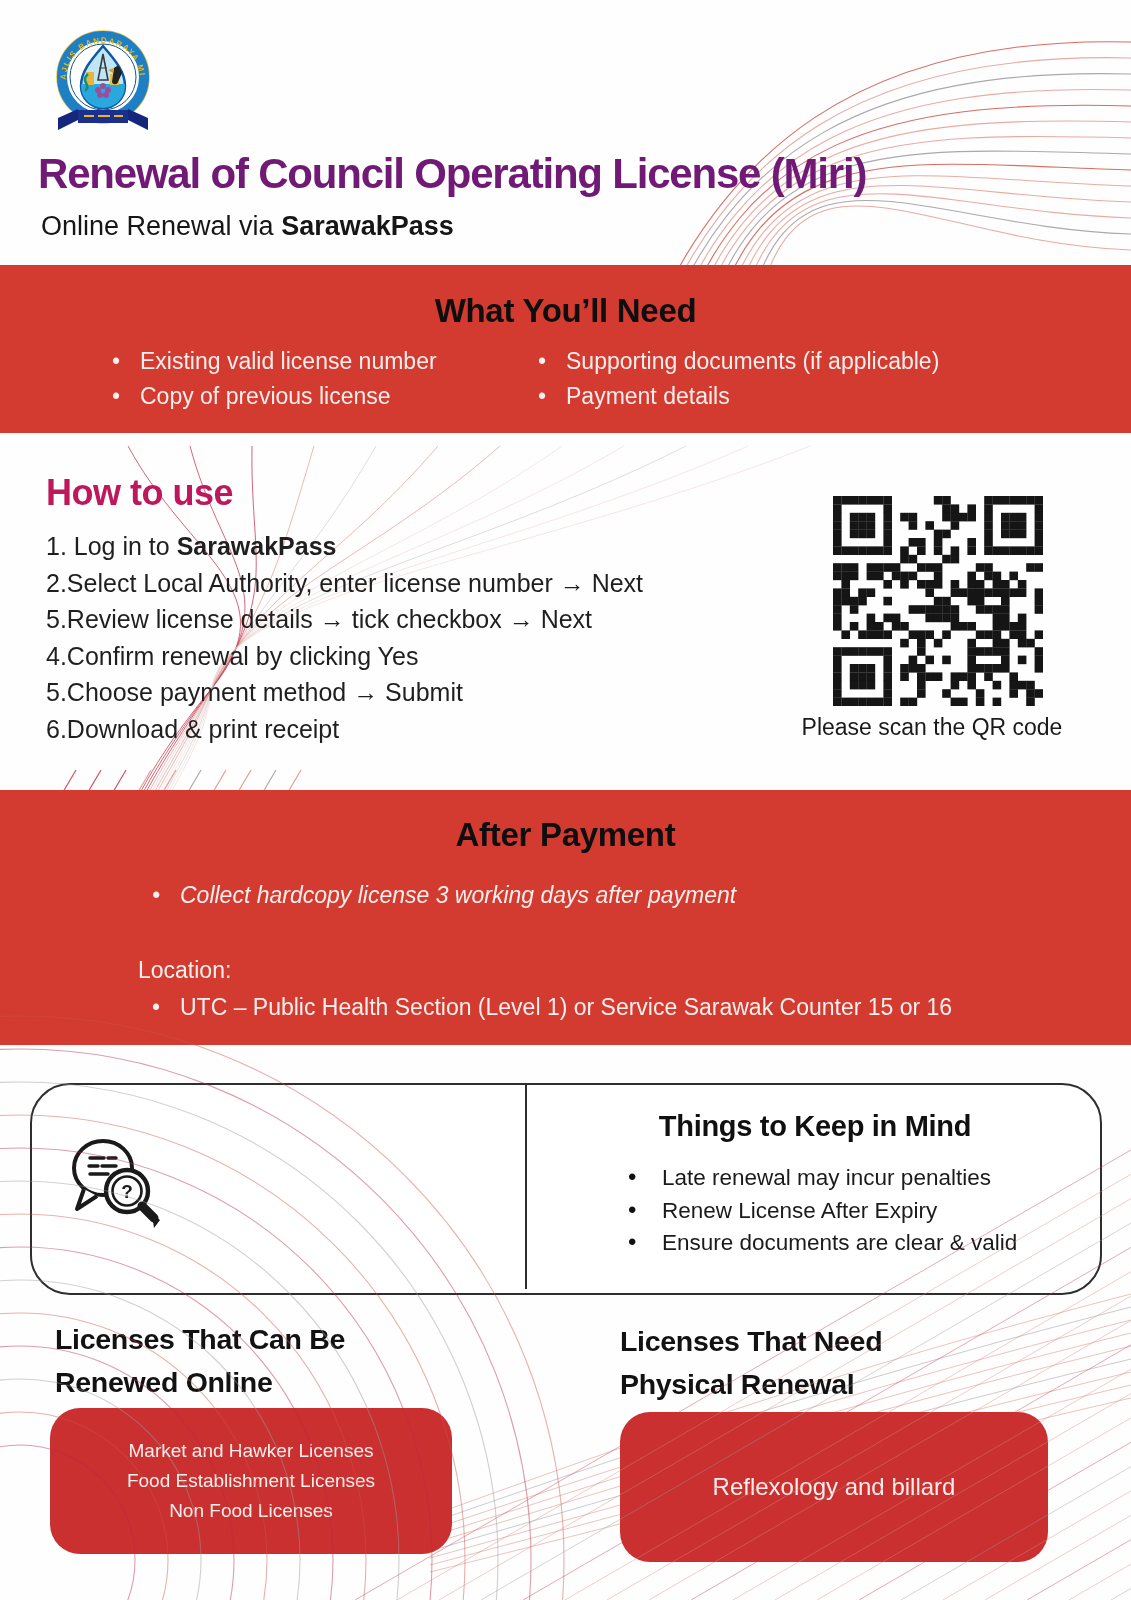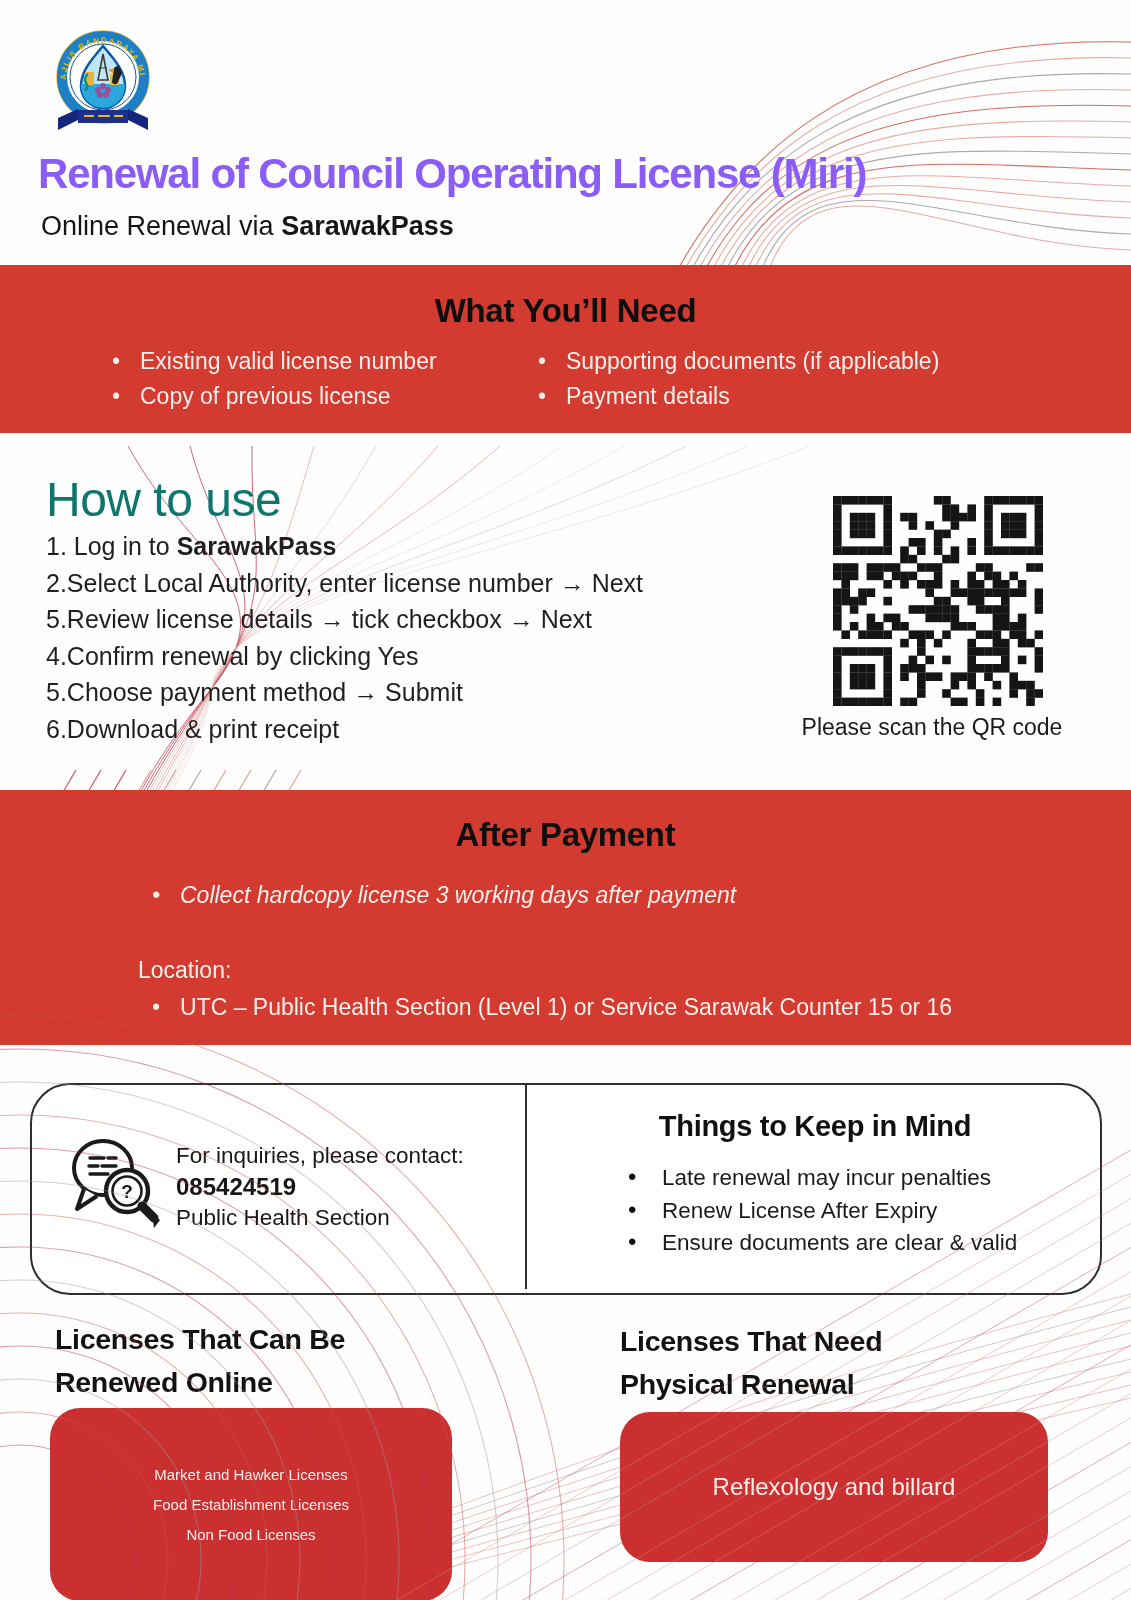--- a/index.html
+++ b/index.html
@@ -4,35 +4,35 @@
 <style>
   html,body{margin:0;padding:0;background:#ffffff;}
   .page{position:relative;width:1131px;height:1600px;background:#fefefe;overflow:hidden;
         font-family:"Liberation Sans",sans-serif;color:#1c1c1c;}
   .deco{position:absolute;left:0;top:0;width:1131px;height:1600px;pointer-events:none;}
   #deco-bg{z-index:0;}
   #deco-ov{z-index:3;}
   .abs{position:absolute;z-index:2;}
 
   .title{left:38px;top:150px;font-size:42px;font-weight:bold;letter-spacing:-1.2px;
-         color:#8b5cf6;white-space:nowrap;}
+         color:#701a75;white-space:nowrap;}
   .subtitle{left:41px;top:211px;font-size:27px;color:#161616;}
 
   .band{left:0;width:1131px;background:var(--band_red);z-index:1;}
   .band1{top:265px;height:168px;}
   .band2{top:790px;height:255px;}
   .band-heading{width:1131px;text-align:center;font-size:33px;font-weight:bold;color:#0e0e0e;letter-spacing:-0.3px;}
   .bh1{top:292px;} .bh2{top:816px;}
 
   ul.bullets{list-style:none;margin:0;padding:0;}
   ul.bullets li{position:relative;padding-left:28px;font-size:23px;line-height:35px;color:var(--on_red);}
   ul.bullets li::before{content:"•";position:absolute;left:0;top:0;color:var(--on_red);}
   .b1c1{left:112px;top:344px;} .b1c2{left:538px;top:344px;}
 
-  .howto-heading{left:46px;top:472px;font-size:48px;font-weight:normal;letter-spacing:-0.5px;color:#0f766e;}
+  .howto-heading{left:46px;top:472px;font-size:36px;font-weight:bold;letter-spacing:-0.5px;color:#be185d;}
   .steps{left:46px;top:528px;font-size:25px;color:#1f1f1f;}
   .steps .step{line-height:36.5px;white-space:nowrap;}
   .steps b{font-weight:bold;}
 
   .qr-box{left:833px;top:496px;width:210px;height:210px;}
   .qr-caption{left:752px;top:714px;width:360px;text-align:center;font-size:23px;color:#1a1a1a;}
 
   .ap-bullet{left:152px;top:878px;}
   .ap-bullet li{font-size:23px;font-style:italic;}
   .ap-location{left:138px;top:957px;font-size:23px;color:var(--on_red);}
@@ -49,21 +49,21 @@
   ul.dark-bullets{list-style:none;margin:0;padding:0;left:628px;top:1162px;}
   ul.dark-bullets li{position:relative;padding-left:34px;font-size:22.5px;line-height:32.5px;color:#1b1b1b;}
   ul.dark-bullets li::before{content:"•";position:absolute;left:0;top:-1px;font-size:24px;color:#111;}
 
   .col-heading{text-align:left;font-size:28.5px;font-weight:bold;line-height:43px;
                color:#121212;letter-spacing:-0.3px;}
   .ch-left{left:55px;top:1318px;width:400px;}
   .ch-right{left:620px;top:1320px;width:428px;}
   .red-pill{background:var(--box_red);border-radius:30px;z-index:1;display:flex;flex-direction:column;
             justify-content:center;align-items:center;text-align:center;color:var(--on_red);}
-  .pill-left{left:50px;top:1408px;width:402px;height:193px;font-size:15px;line-height:30px;}
+  .pill-left{left:50px;top:1408px;width:402px;height:146px;font-size:19px;line-height:30px;}
   .pill-right{left:620px;top:1412px;width:428px;height:150px;font-size:24px;}
 </style>
 </head>
 <body>
 
 <div class="page">
 
   <svg id="deco-bg" class="deco" viewBox="0 0 1131 1600">
       <path d="M 640,348 C 720,150 860,35 1131,42" fill="none" stroke="#cf5348" stroke-opacity="0.85" stroke-width="1.1"></path>
       <path d="M 649,345 C 726,148 865,51 1131,58" fill="none" stroke="#e49c93" stroke-opacity="0.85" stroke-width="1.1"></path>
@@ -514,25 +514,20 @@
           <line x1="38" y1="36" x2="52" y2="36"></line>
         <line x1="26" y1="44" x2="44" y2="44"></line>
       </g>
       <circle cx="63" cy="61" r="21" fill="#ffffff" stroke-width="4.4"></circle>
       <circle cx="63" cy="61" r="14.5" stroke-width="2.6"></circle>
       <text x="63" y="68" text-anchor="middle" font-size="19" font-weight="bold" fill="#1a1a1a" stroke="none" font-family="Liberation Sans, sans-serif">?</text>
       <path d="M78,76 L90,88" stroke-width="9" stroke-linecap="round"></path>
       <path d="M88,84 l8,6 -6,8 z" fill="#1a1a1a" stroke="none"></path>
     </svg>
   </div>
-  <div class="abs contact-text">
-    <div>For inquiries, please contact:</div>
-    <div class="phone">085424519</div>
-    <div>Public Health Section</div>
-  </div>
 
   <div class="abs things-heading">Things to Keep in Mind</div>
   <ul class="abs dark-bullets">
     <li>Late renewal may incur penalties</li>
     <li>Renew License After Expiry</li>
     <li>Ensure documents are clear &amp; valid</li>
   </ul>
 
   <div class="abs col-heading ch-left">
     <div>Licenses That Can Be</div>

